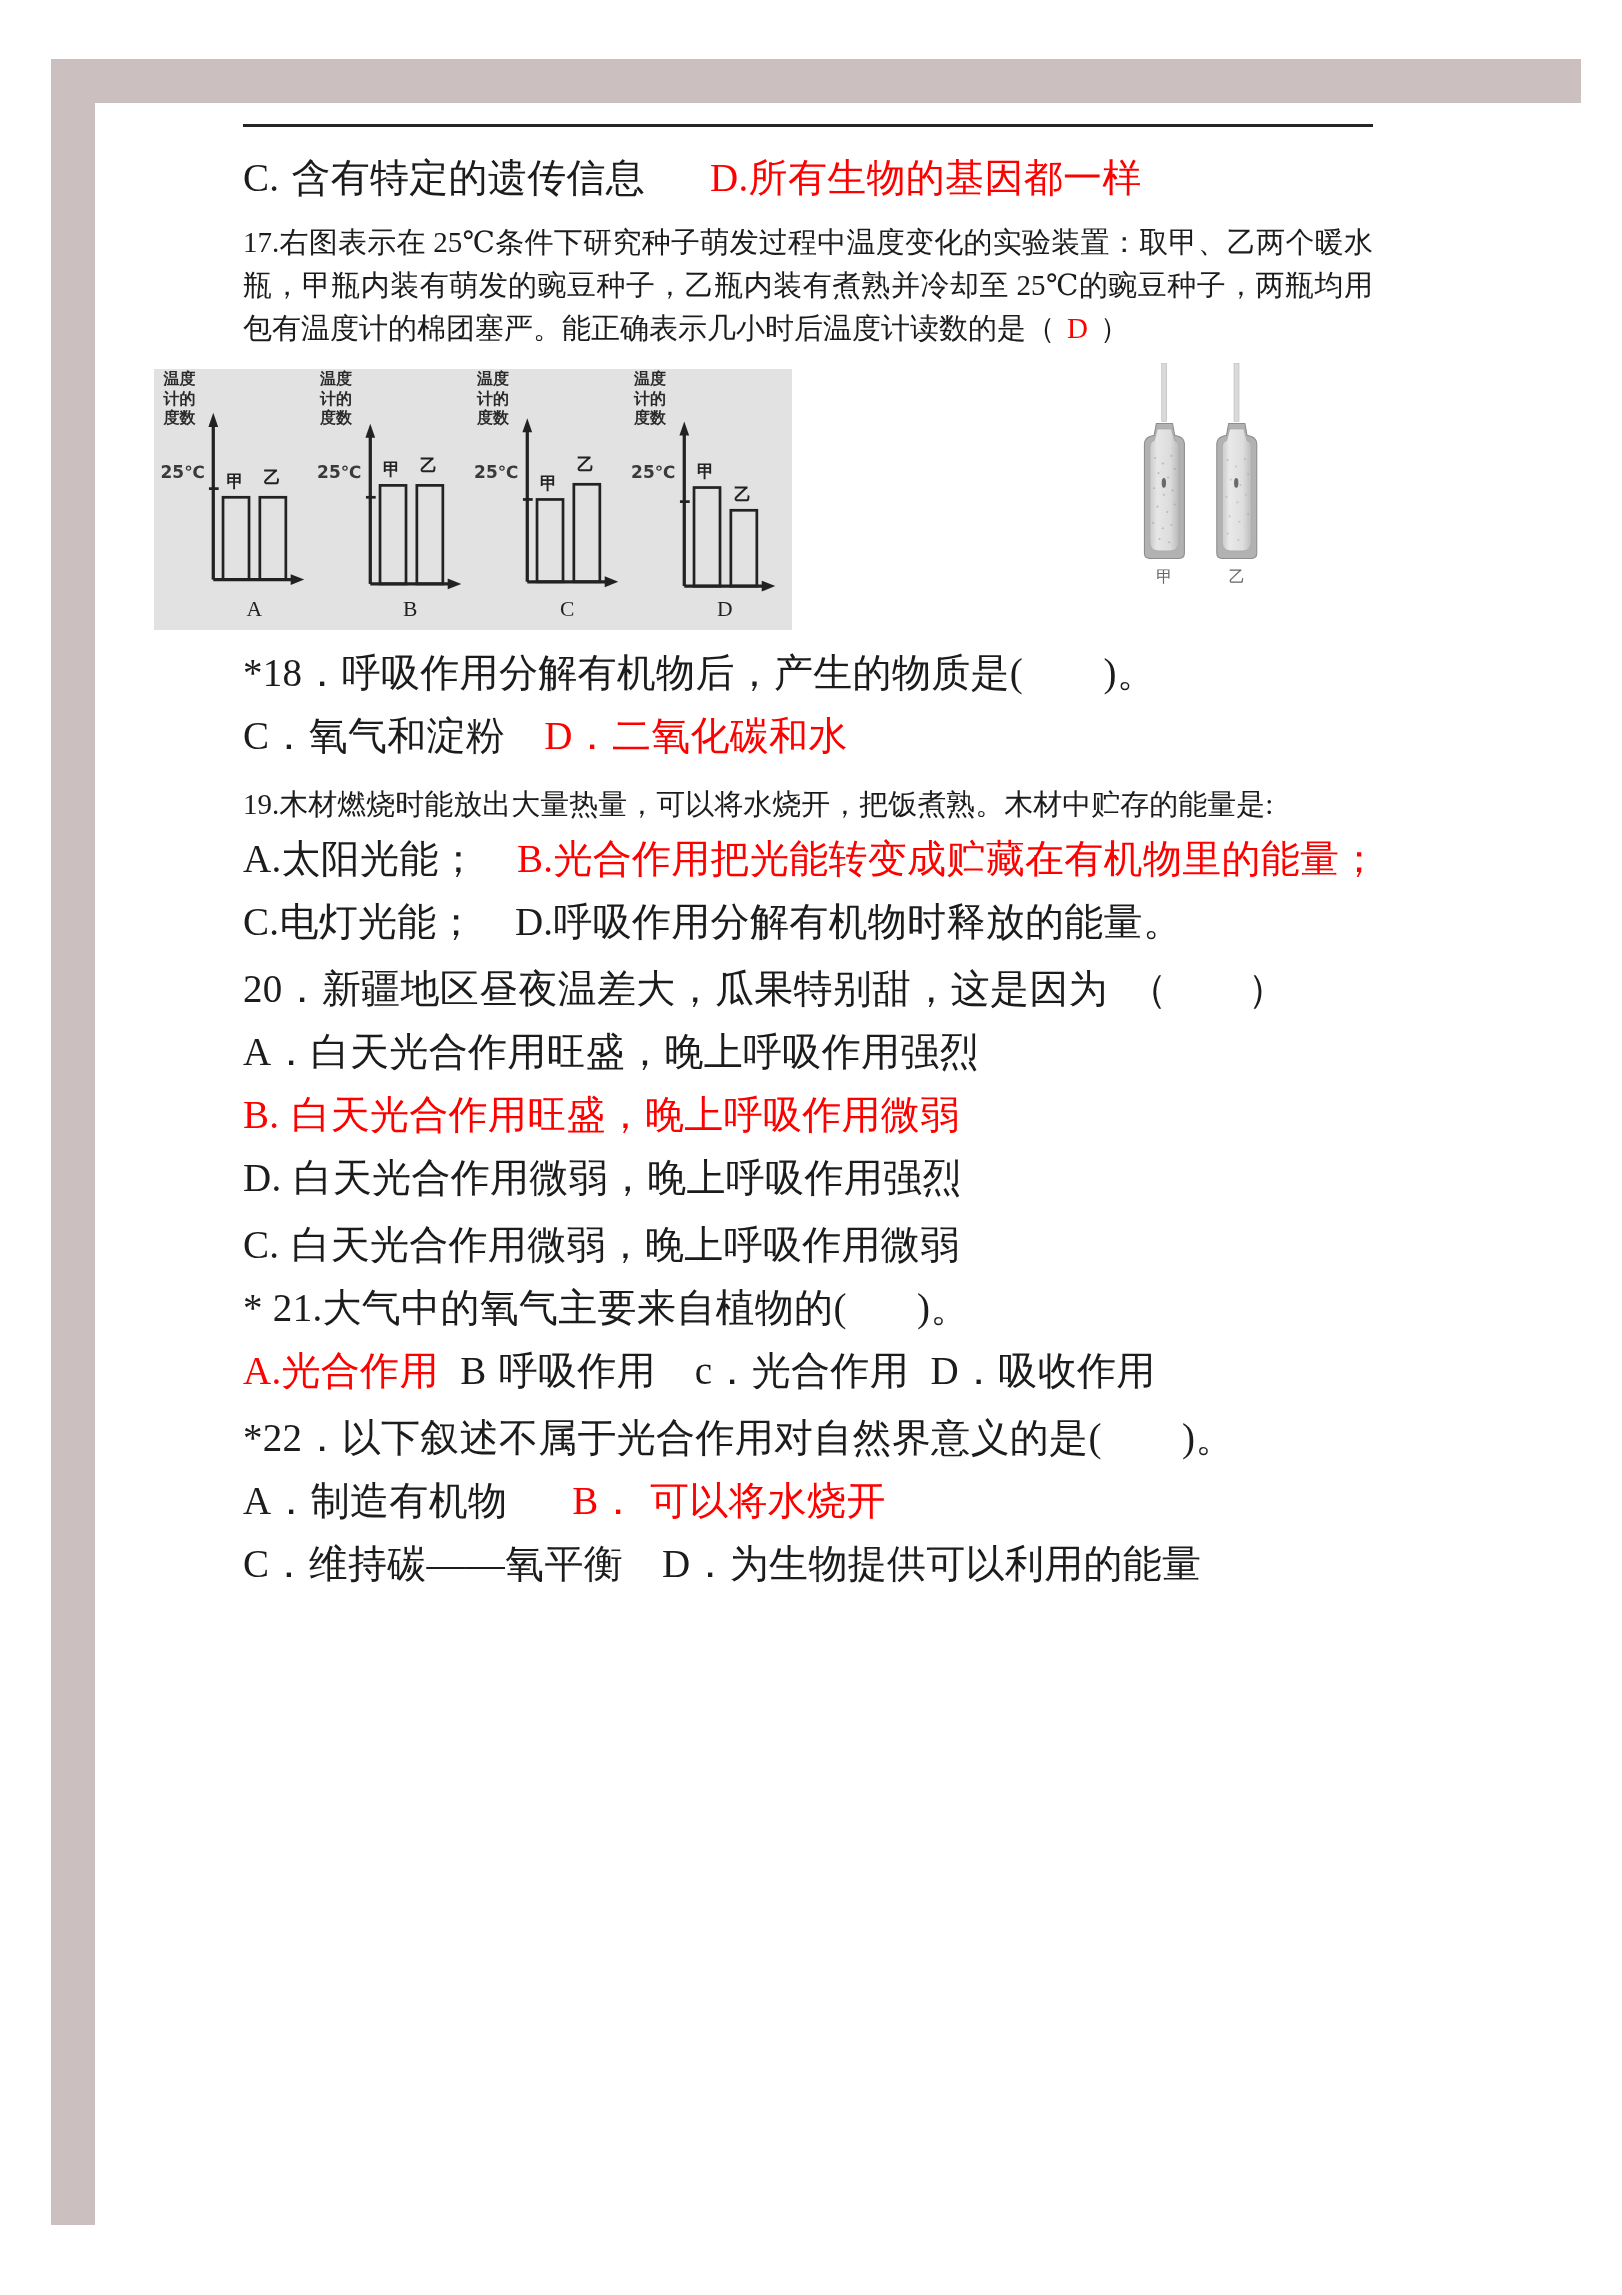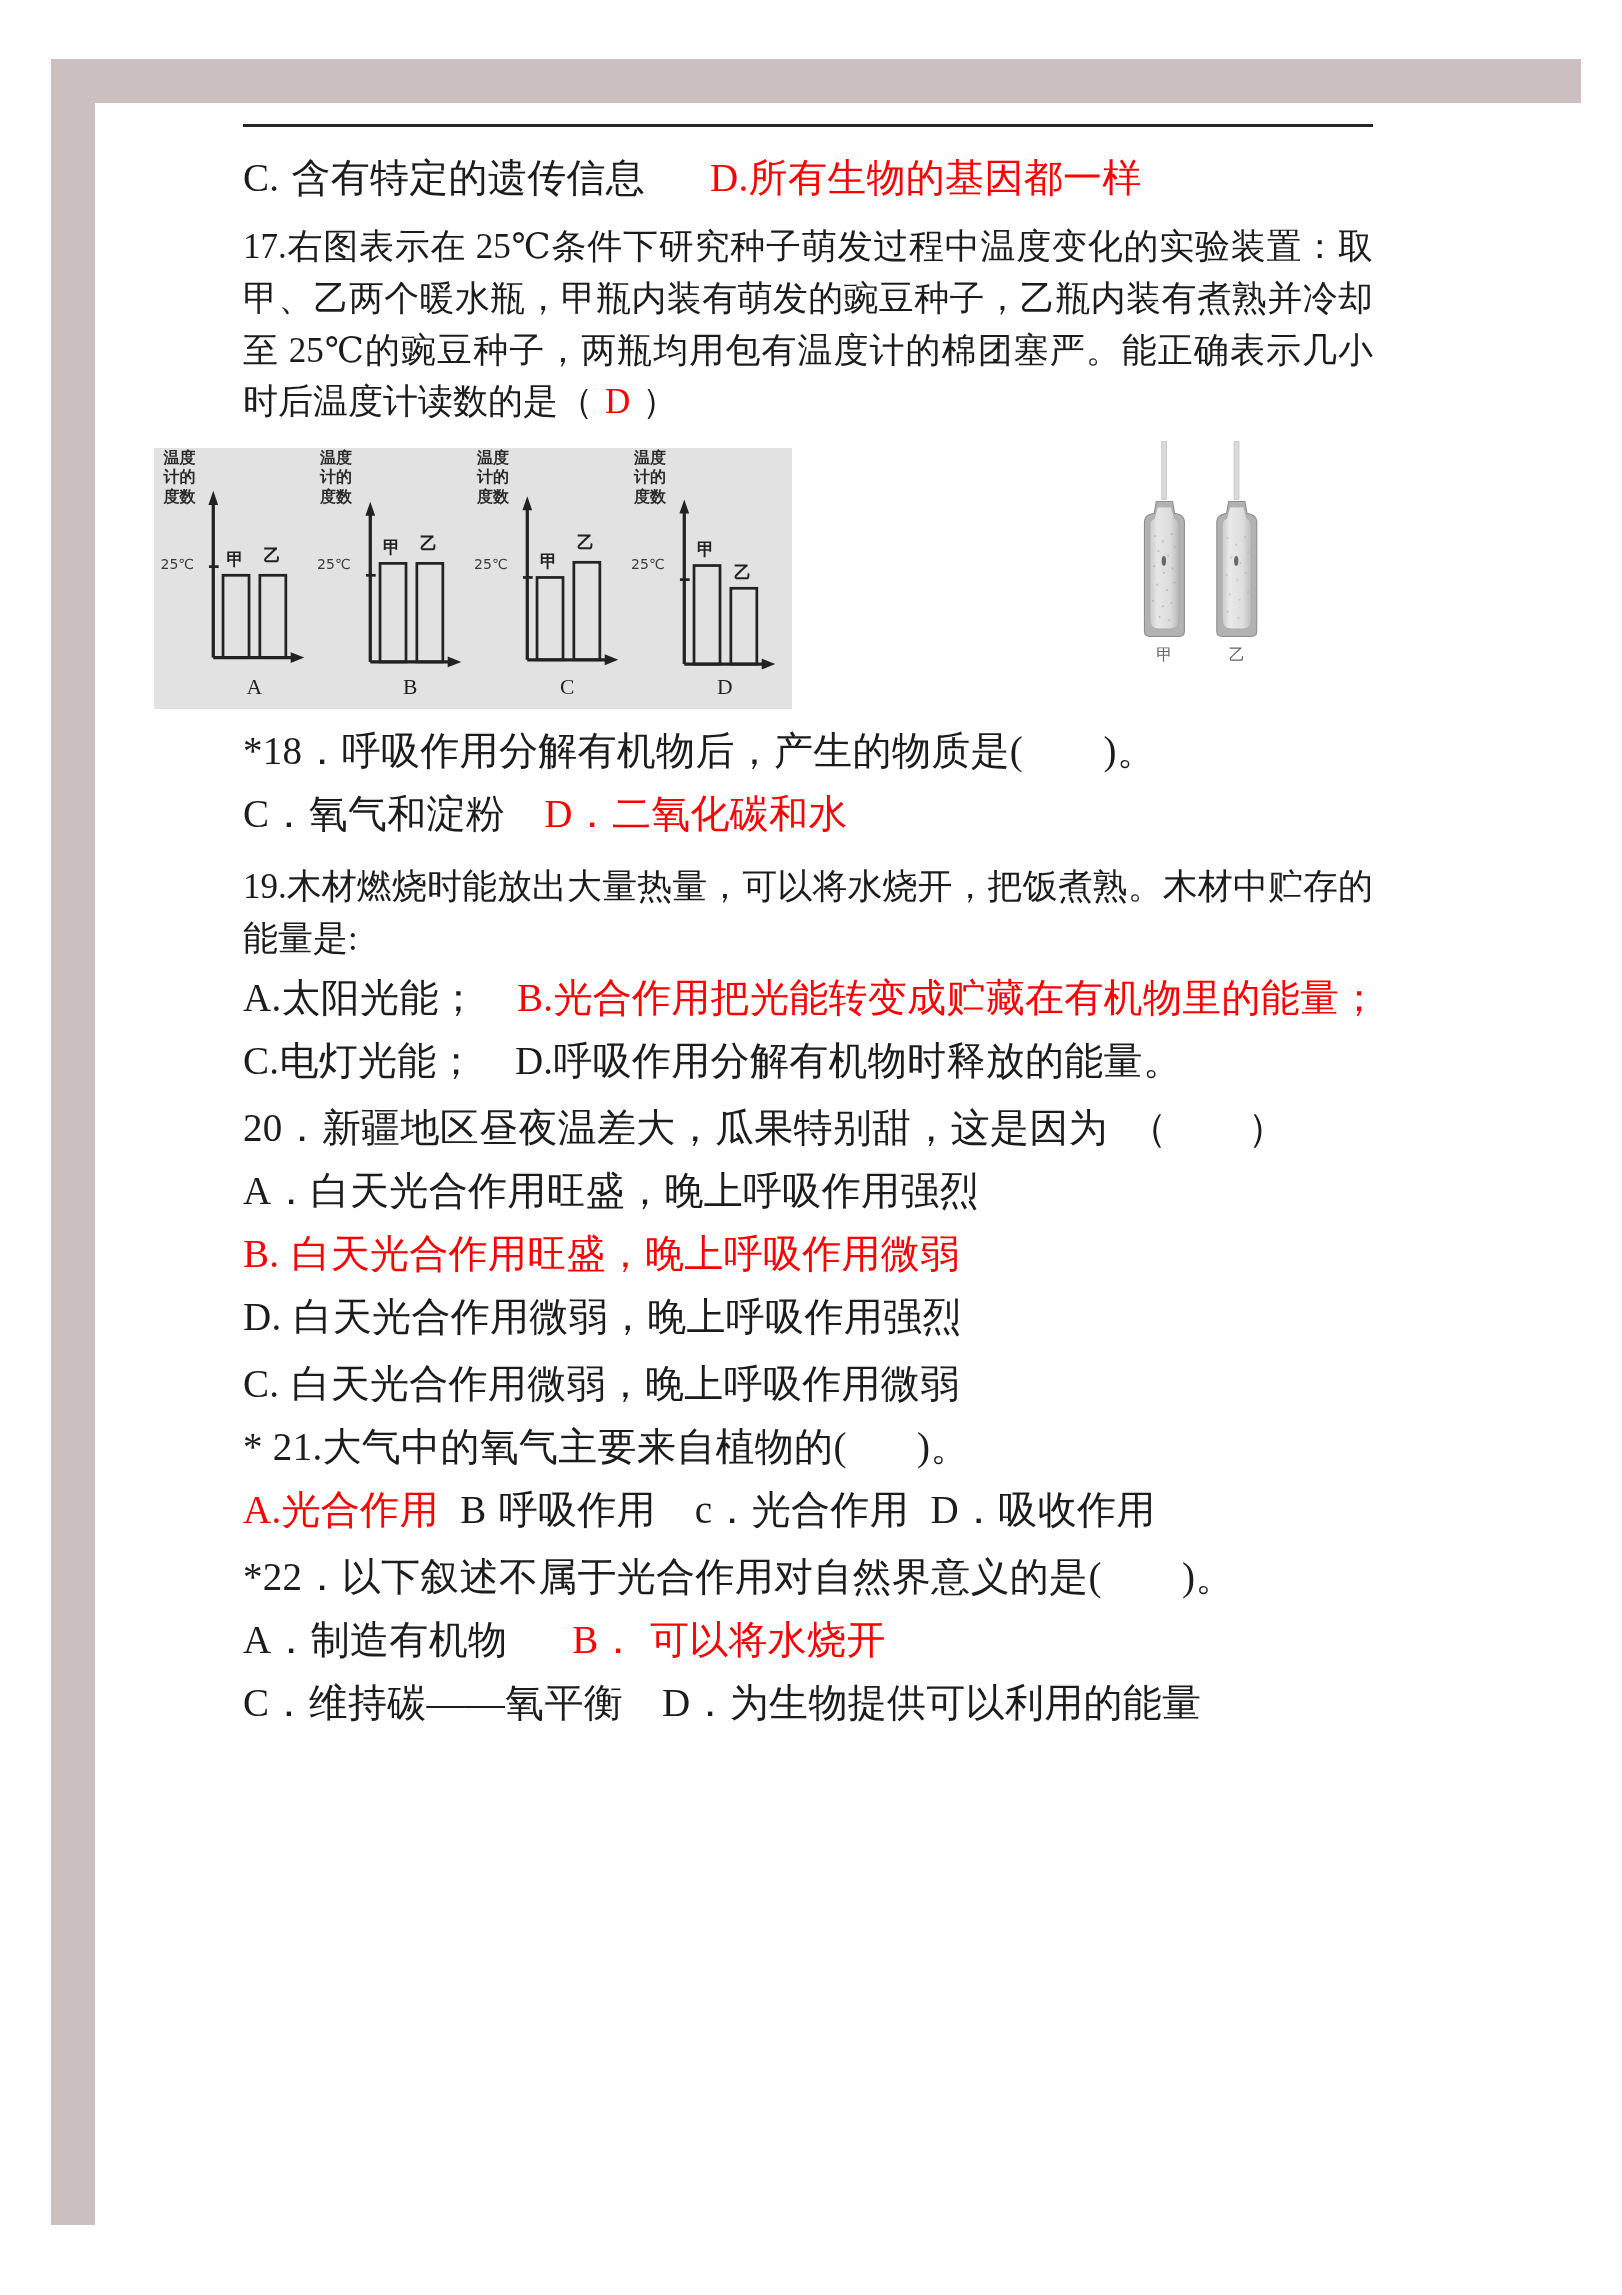--- a/index.html
+++ b/index.html
@@ -57,21 +57,21 @@
   }
   .red { color: #ff0000; }
   .gap-lg { margin-bottom: 28px; }
   .sp-wide { display: inline-block; width: 65px; }
   .sp-mid  { display: inline-block; width: 39px; }
   .sp-sm   { display: inline-block; width: 21.6px; }
   .sp-xs   { display: inline-block; width: 12px; }
 
   
   .qpara {
-    font-size: 35px;
+    font-size: 29px;
     line-height: 1.48;
     color: #1c1c1c;
     margin: 0 0 13px 0;
     width: 1130px;
     text-align: justify;
     text-justify: inter-character;
   }
 
   
   .figure-row {
@@ -97,25 +97,26 @@
     width: 47px;
     font-family: "DejaVu Sans", "Liberation Sans", sans-serif;
     font-weight: bold;
     font-size: 16px;
     line-height: 1.22;
     color: #2a2a2a;
     text-align: left;
   }
   .chart .tick-label {
     position: absolute;
-    left: 1.1px; top: 115px;
+    left: 1.1px; top: 99px;
     font-family: "DejaVu Sans", "Liberation Sans", sans-serif;
-    font-size: 14px;
+    font-size: 17px;
     color: #3a3a3a;
     white-space: nowrap;
+    font-weight: bold;
   }
   .chart svg { position: absolute; left: 0; top: 0; }
   .chart .bar-name {
     position: absolute;
     font-family: "DejaVu Sans", "Liberation Sans", sans-serif;
     font-weight: bold;
     font-size: 17px;
     color: #222;
   }
   .chart .chart-letter {

